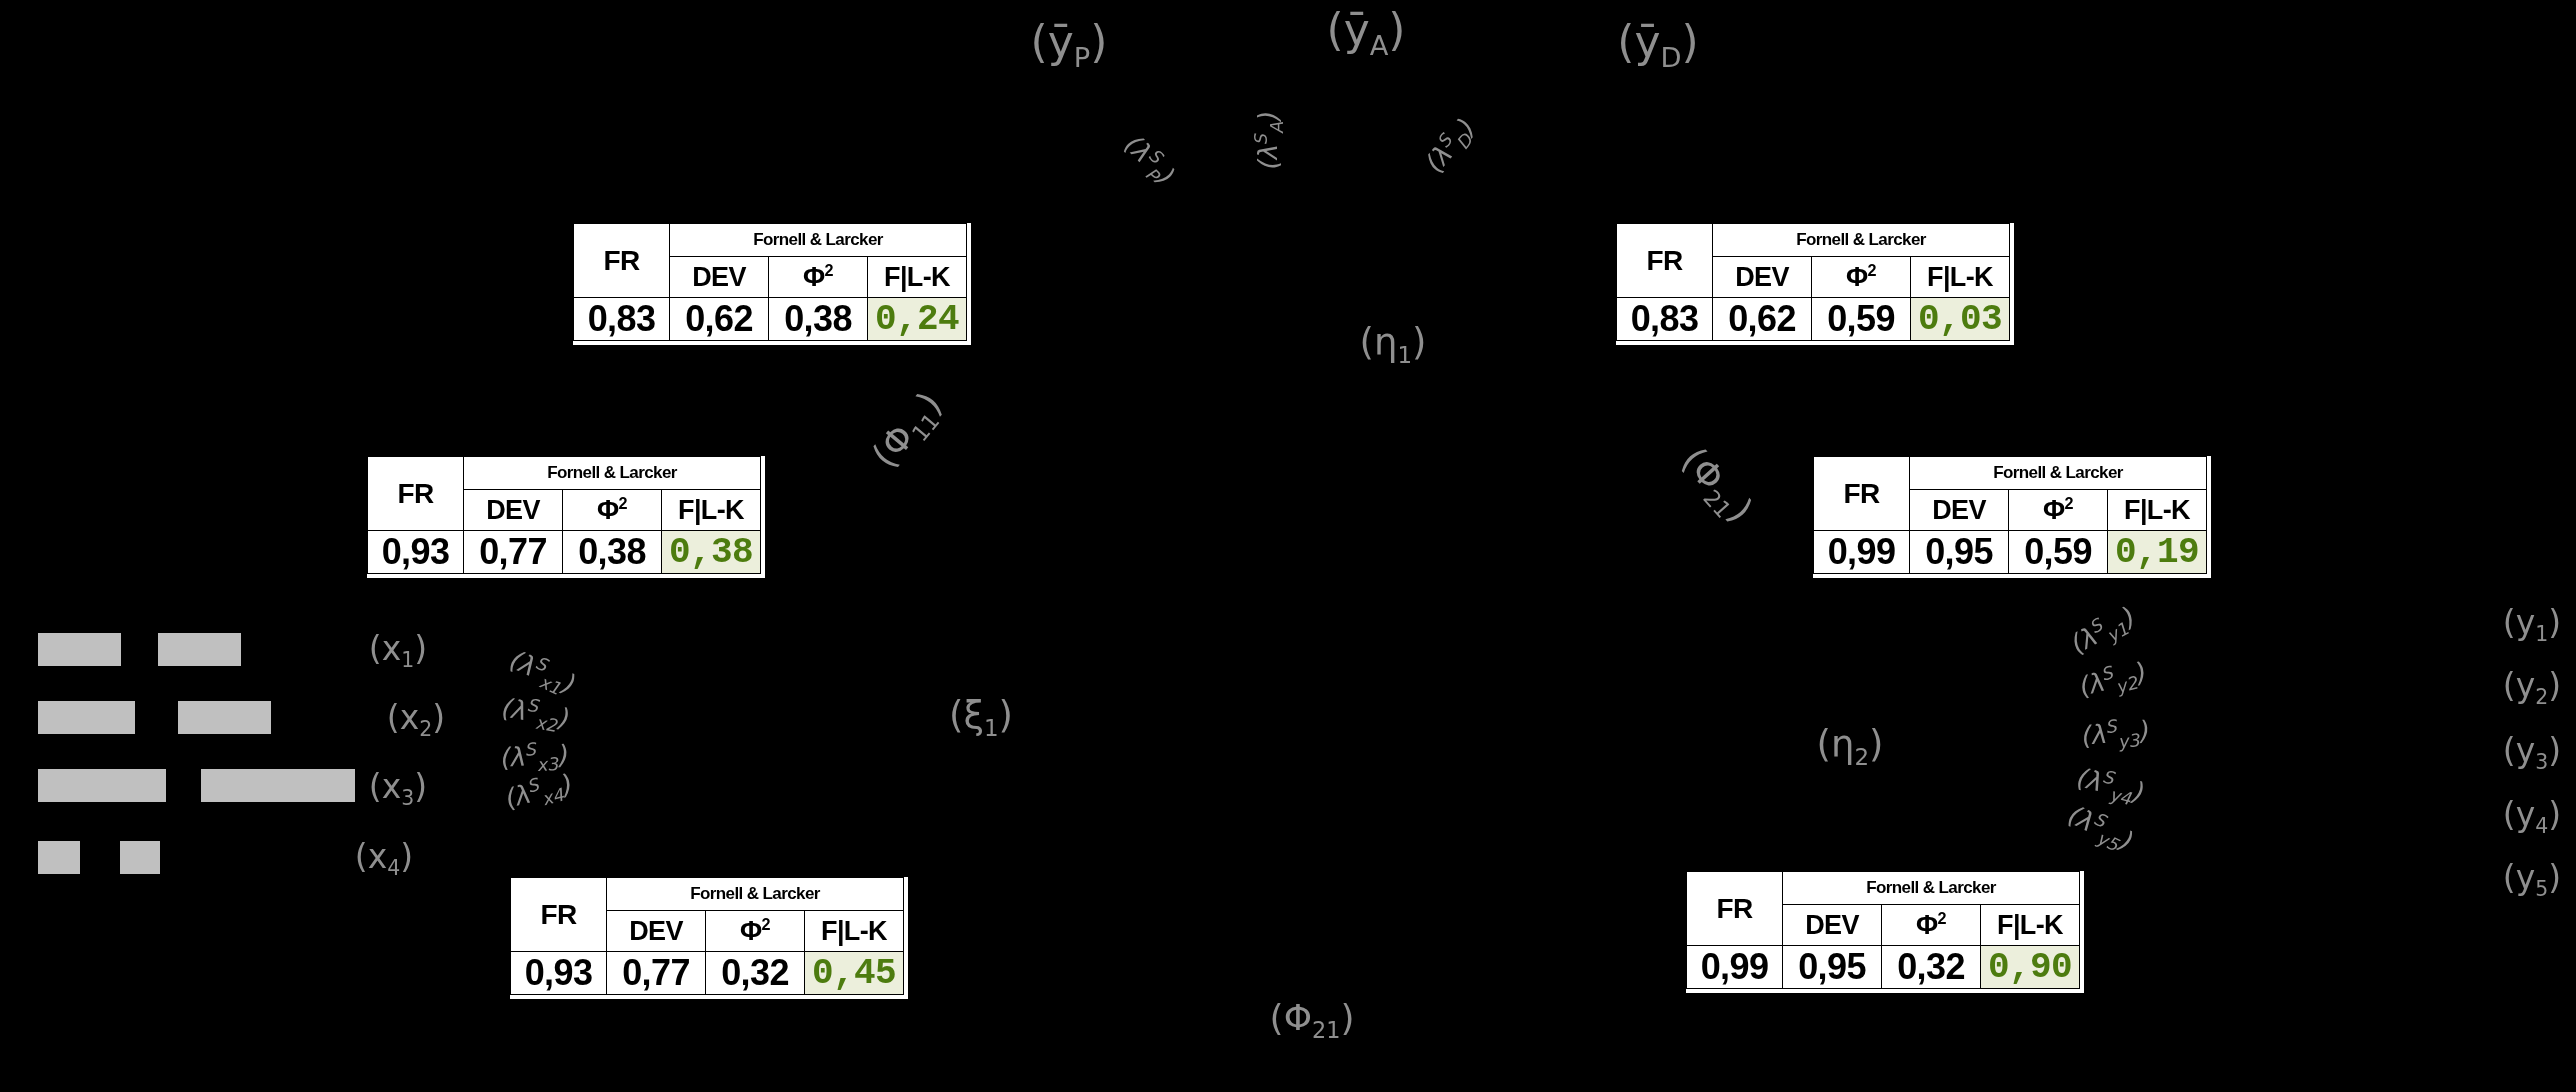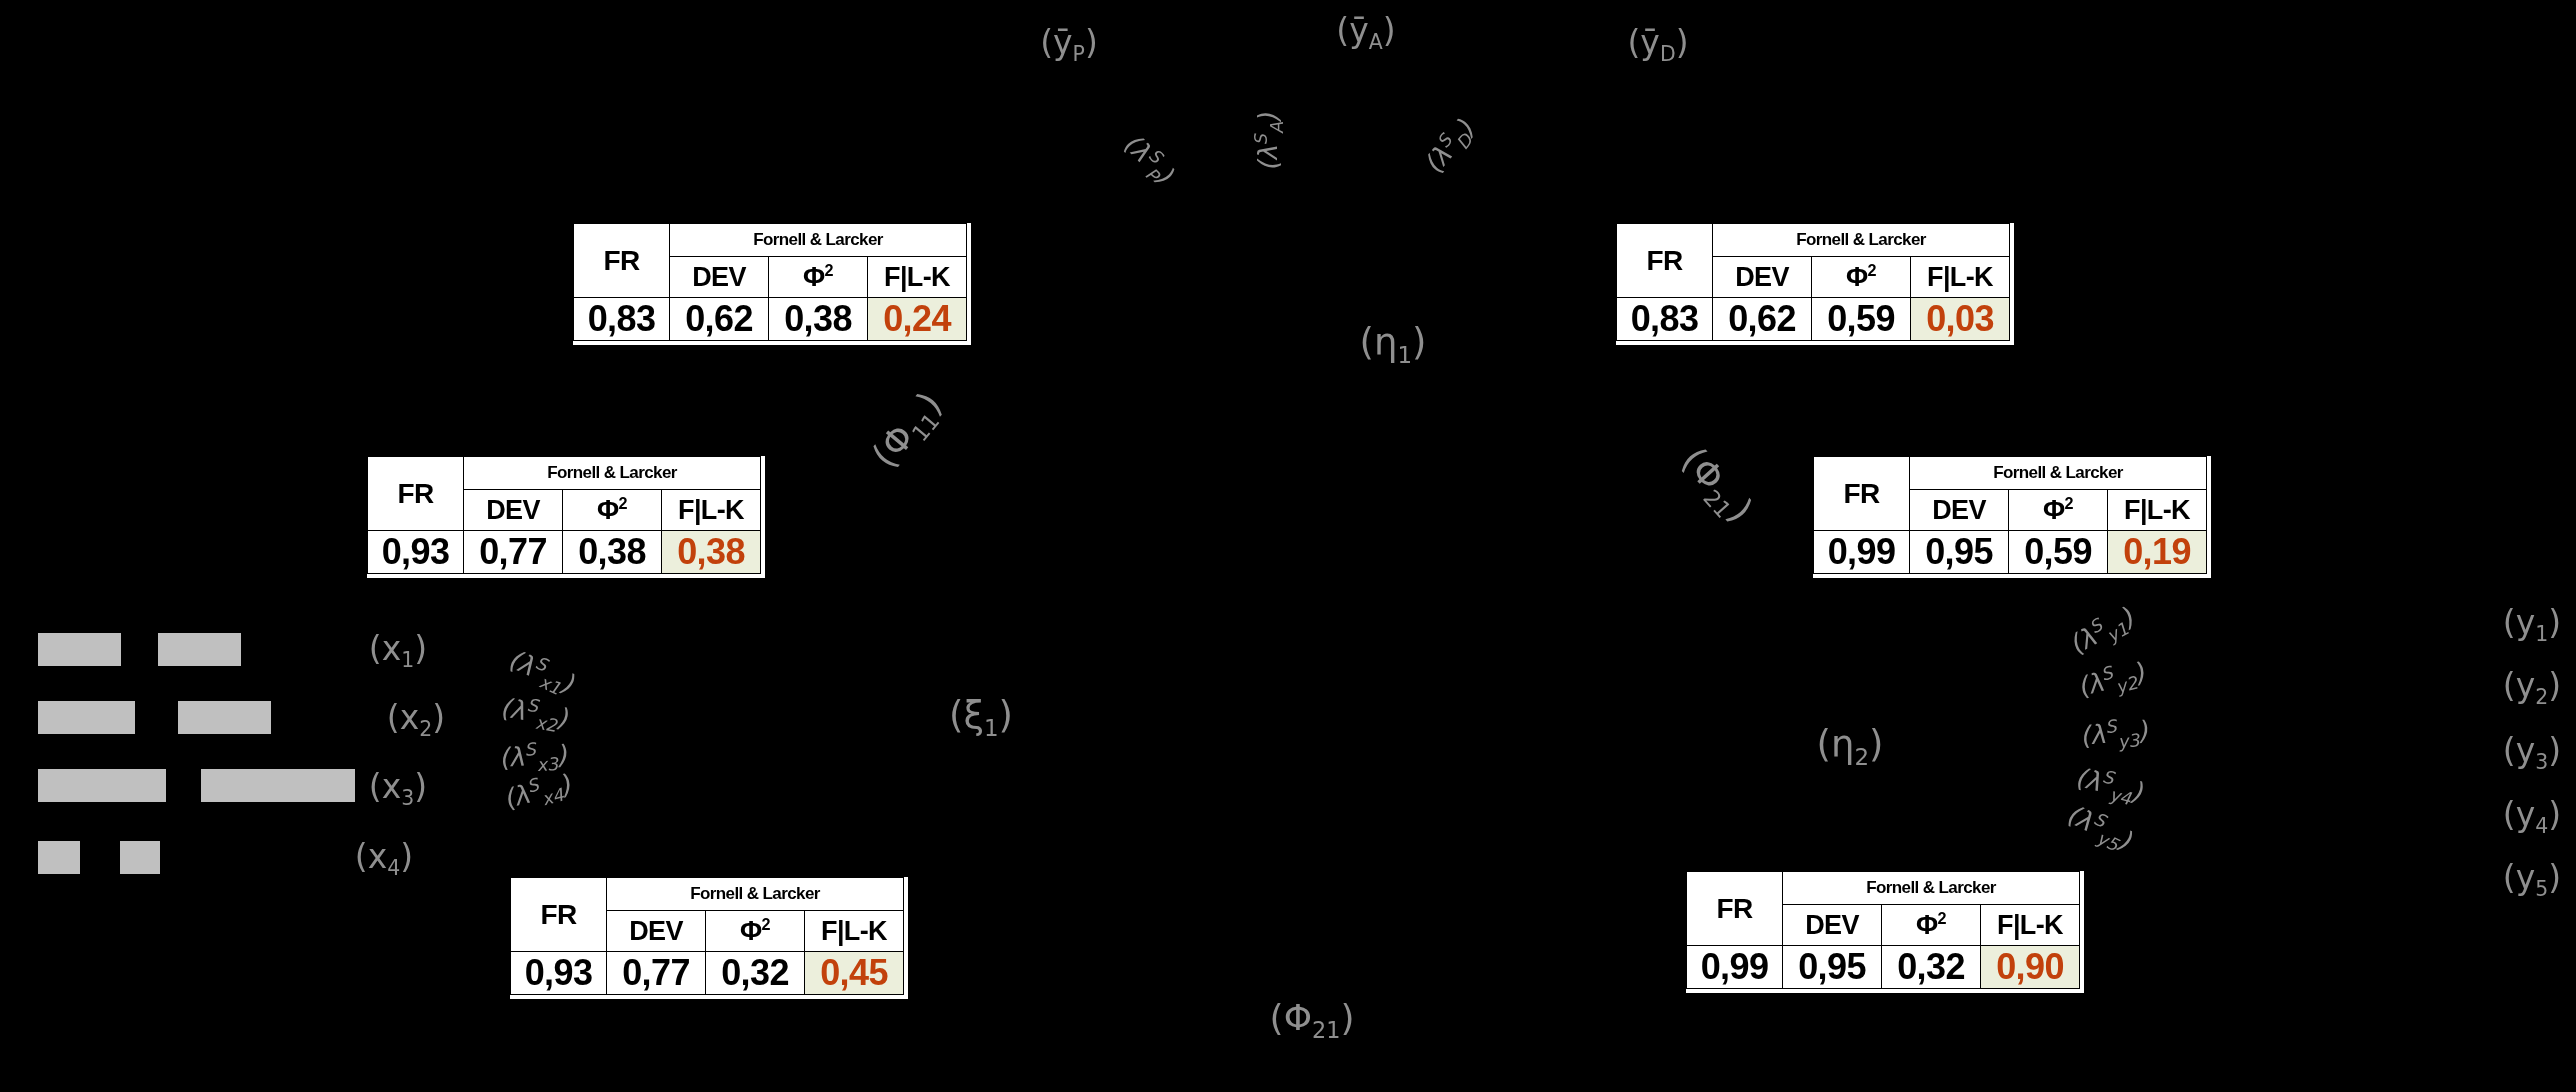--- a/index.html
+++ b/index.html
@@ -4,21 +4,21 @@
 <style>
   html,body{margin:0;padding:0;background:#000;}
   body{width:2576px;height:1092px;position:relative;overflow:hidden;
        font-family:"DejaVu Sans",sans-serif;}
 
   
   .abs{position:absolute;transform:translate(-50%,-50%) rotate(var(--r,0deg));
        color:#8f8f8f;white-space:nowrap;line-height:1;}
   .lat{font-size:37px;}
   .phi{font-size:36px;}
-  .ybar{font-size:33px;}
+  .ybar{font-size:44px;}
   .ind{font-size:33px;}
   .lam{font-size:26px;font-style:italic;}
   .abs sub{font-size:62%;line-height:0;}
   .abs sup{font-size:62%;line-height:0;}
   .lam sub{font-size:68%;}
   .lam sup{font-size:68%;}
 
   
   .p-ybar0{left:1069px;top:42px}
   .p-ybar1{left:1366px;top:30px}
@@ -72,21 +72,21 @@
   .p-t6{left:1686px;top:871px}
   table.fit{border-collapse:collapse;background:#fff;color:#000;
             font-family:"Liberation Sans",sans-serif;font-weight:bold;
             text-align:center;letter-spacing:-0.6px;}
   table.fit td{border:1.8px solid #000;padding:0 2.5px;}
   .c-fr{width:90px;font-size:28px;}
   .c-group{width:284px;font-size:17px;height:32px;margin-top:41px;}
   .c-sub{font-size:27px;height:40px;width:93px;}
   .c-sub sup{font-size:60%;}
   .c-val{font-size:36px;height:38px;}
-  .hl{background:#ecefdc;color:#c2410c;}
+  .hl{background:#ecefdc;color:#4d7c0f;font-family:Liberation Mono, monospace;}
 </style>
 </head>
 <body>
 
 <div class="abs ybar p-ybar0"><span>(</span><span>ȳ</span><sub>P</sub><span>)</span></div>
 <div class="abs ybar p-ybar1"><span>(</span><span>ȳ</span><sub>A</sub><span>)</span></div>
 <div class="abs ybar p-ybar2"><span>(</span><span>ȳ</span><sub>D</sub><span>)</span></div>
 
 <div class="abs lam p-lamt0"><span>(</span><span>λ</span><sup>S</sup><sub>P</sub><span>)</span></div>
 <div class="abs lam p-lamt1"><span>(</span><span>λ</span><sup>S</sup><sub>A</sub><span>)</span></div>

